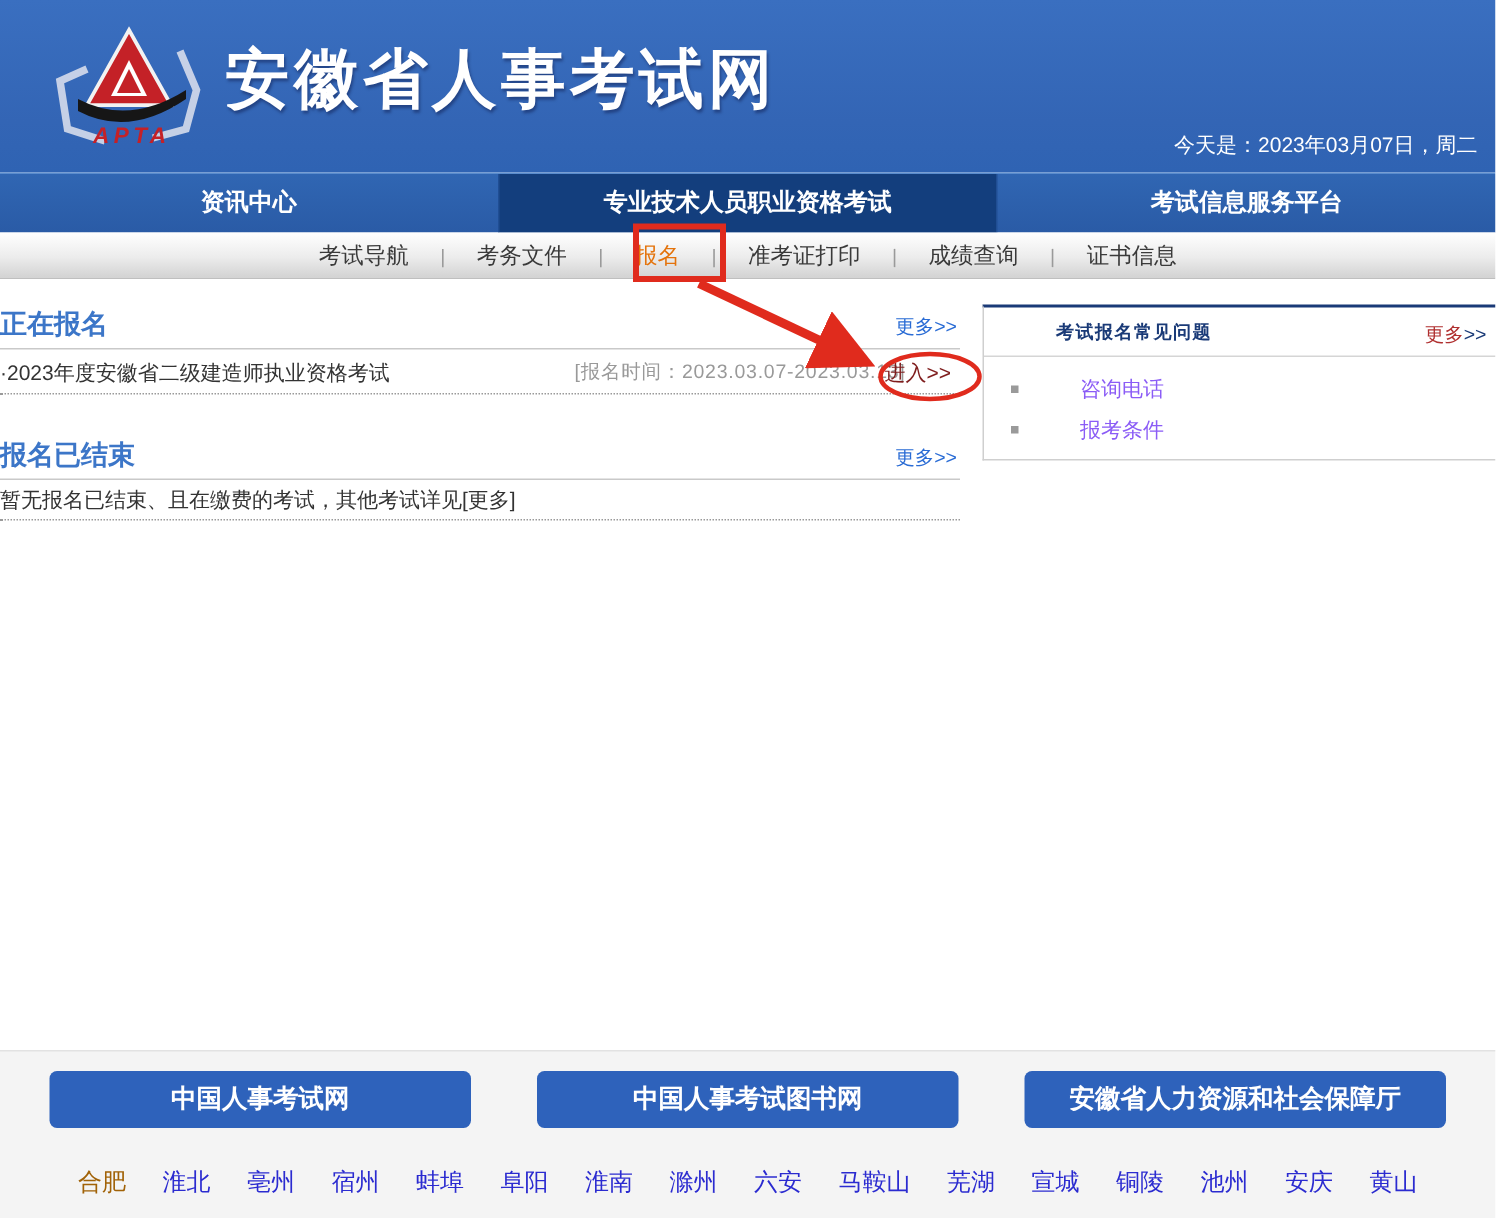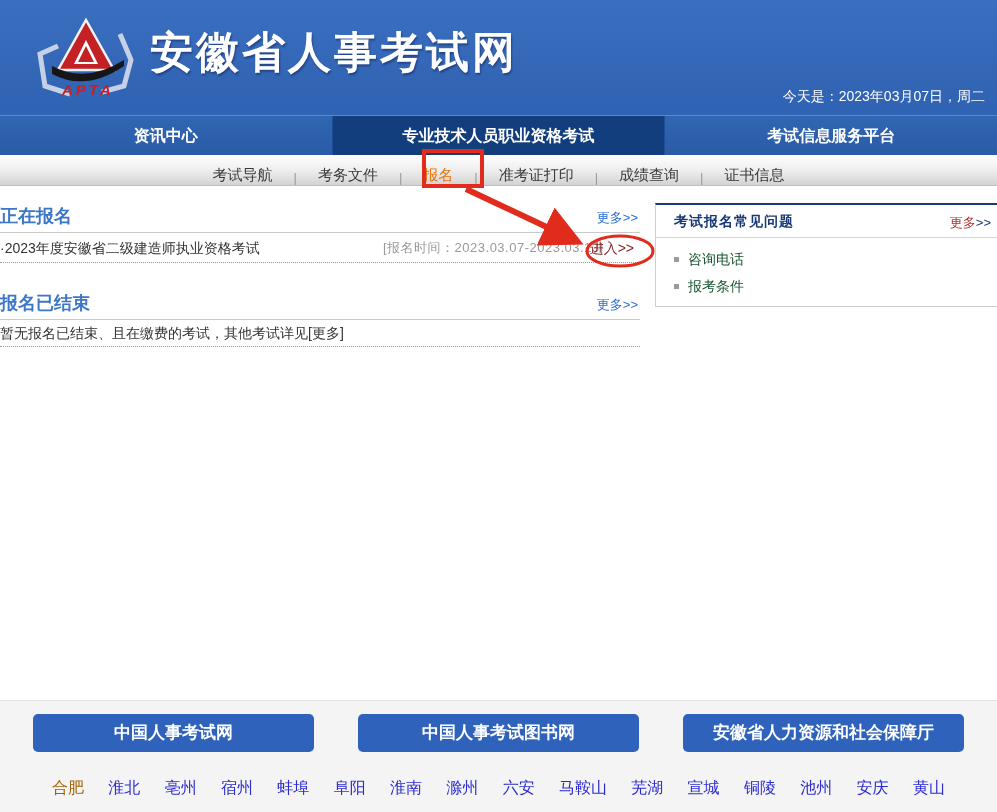--- a/index.html
+++ b/index.html
@@ -38,21 +38,21 @@
     font-size:16px; font-weight:bold; color:#fff; cursor:pointer;
   }
   .nav-item + .nav-item { border-left:1px solid #204e94; }
   .nav-item.active { background:#133e7d; }
 
   
   .sub-nav {
     position:absolute; top:155px; left:0; width:997px; height:31px;
     background:linear-gradient(180deg,#ffffff 0%,#ececec 55%,#d3d3d3 100%);
     border-bottom:1px solid #bfbfbf;
-    display:flex; justify-content:center; align-items:flex-end; gap:17px;
+    display:flex; justify-content:center; align-items:center; gap:17px;
     font-size:15px; color:#3a3a3a;
   }
   .sub-item { cursor:pointer; padding:0 4px; }
   .sub-item.hl { color:#e4730b; }
   .sub-sep { color:#9a9a9a; font-size:13px; }
 
   
   .left-col { position:absolute; left:0; top:201px; width:640px; }
   .sec-head { position:relative; height:32px; border-bottom:1px solid #c9c9c9; }
   .sec-title { font-size:18px; font-weight:700; color:#3c76c8; line-height:30px; }
@@ -78,28 +78,28 @@
     font-size:14px; color:#333;
   }
 
   
   .faq-panel {
     position:absolute; left:655px; top:203px; width:342px;
     border-top:2px solid #1a3a77; border-left:1px solid #cfcfcf;
     border-bottom:1px solid #cfcfcf; background:#fff; padding-bottom:4px;
   }
   .faq-head { position:relative; height:33px; border-bottom:1px solid #d5d5d5; padding-left:18px; }
-  .faq-title { font-size:14px; font-weight:bold; color:#1a3a77; line-height:33px; letter-spacing:1px; }
+  .faq-title { font-size:12px; font-weight:bold; color:#1a3a77; line-height:33px; letter-spacing:1px;margin-left:30px; }
   .faq-more { position:absolute; right:6px; top:9px; font-size:13px; text-decoration:none; cursor:pointer; }
   .faq-more .w { color:#b03030; }
   .faq-more .a { color:#1a3a77; }
   .faq-list { list-style:none; padding:8px 0 2px 18px; }
   .faq-item { display:flex; align-items:center; height:27px; font-size:14px; }
   .sq-bullet { width:5px; height:5px; background:#9a9a9a; margin-right:9px; flex:0 0 auto; }
-  .faq-link { color:#14532d; text-decoration:none; cursor:pointer; }
+  .faq-link { color:#8b5cf6; text-decoration:none; cursor:pointer;margin-left:32px; }
 
   
   .site-footer {
     position:absolute; top:700px; left:0; width:997px; height:112px;
     background:#f4f4f4; border-top:1px solid #e2e2e2;
   }
   .footer-btns { display:flex; justify-content:space-between; padding:13px 33px 0 33px; }
   .footer-btn {
     width:281px; height:38px; line-height:38px; text-align:center;
     background:#2e62bb; color:#fff; font-size:17px; font-weight:bold;

